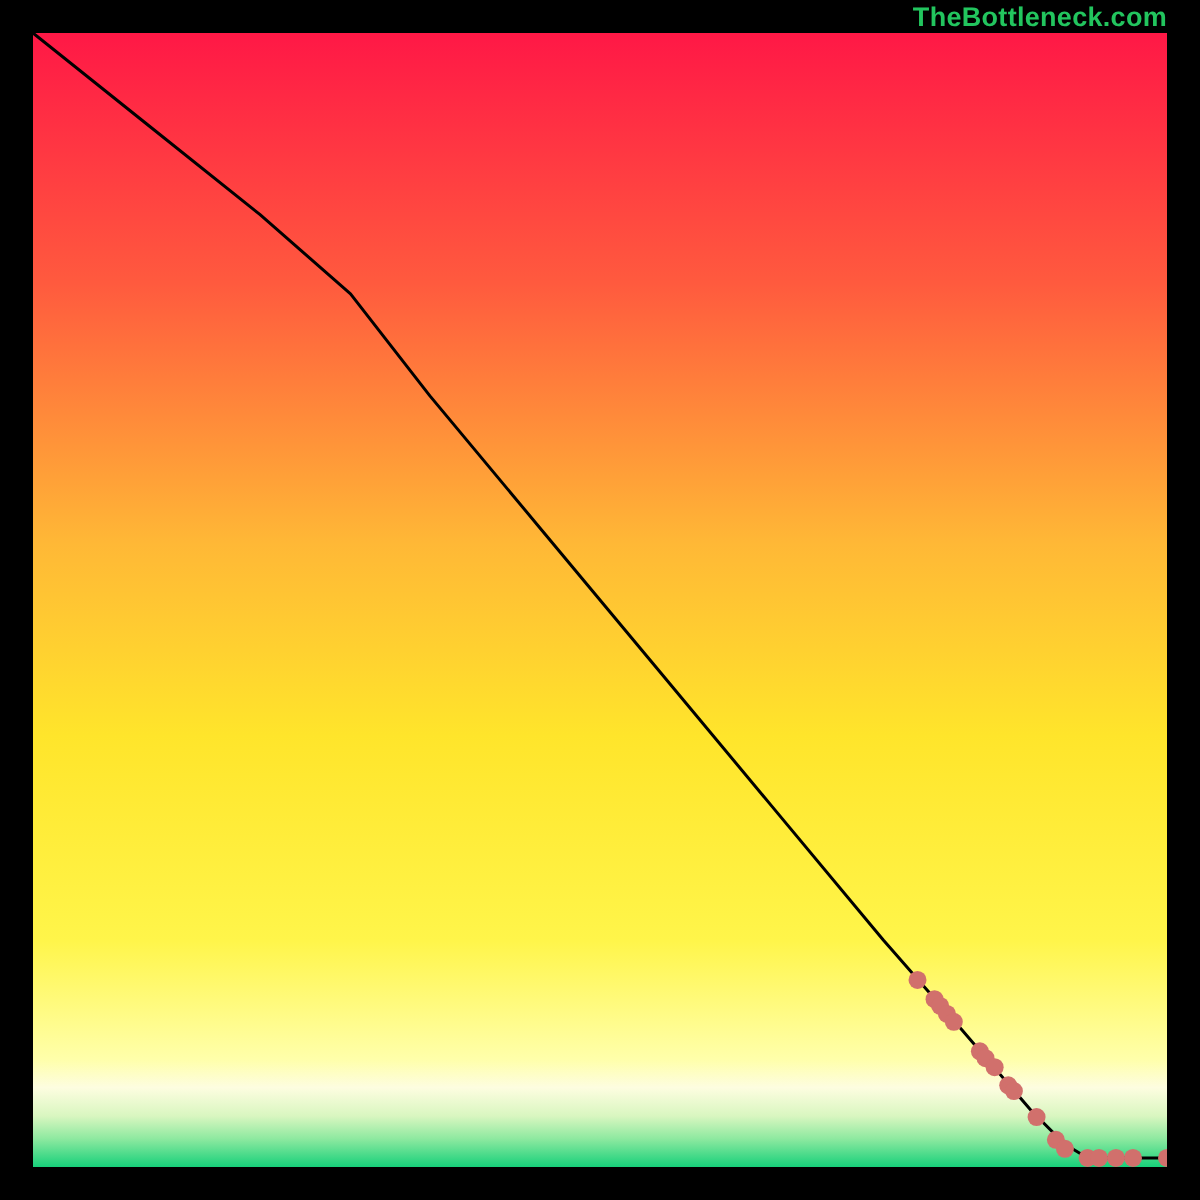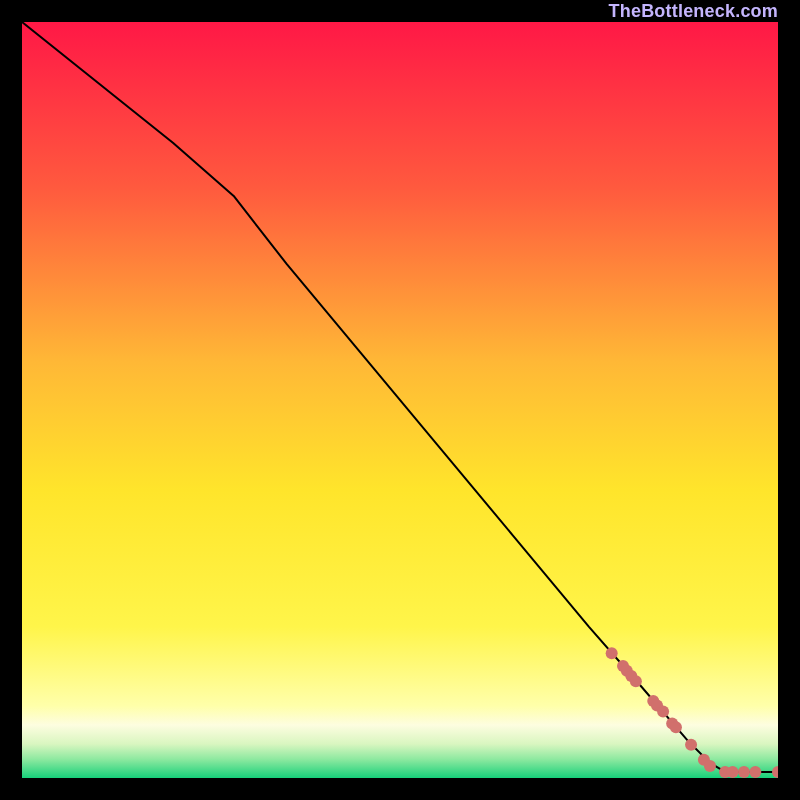--- a/index.html
+++ b/index.html
@@ -26,21 +26,21 @@
     width: 756px;
     height: 756px;
     overflow: hidden;
   }
   .watermark {
     position: absolute;
     top: 0;
     right: 22px;
     height: 22px;
     line-height: 22px;
-    color: #c4b5fd;
+    color: #22c55e;
     font-size: 18px;
     font-weight: 600;
     letter-spacing: 0.2px;
     text-align: right;
   }
   svg { display: block; }
 </style>
 </head>
 <body>
 

